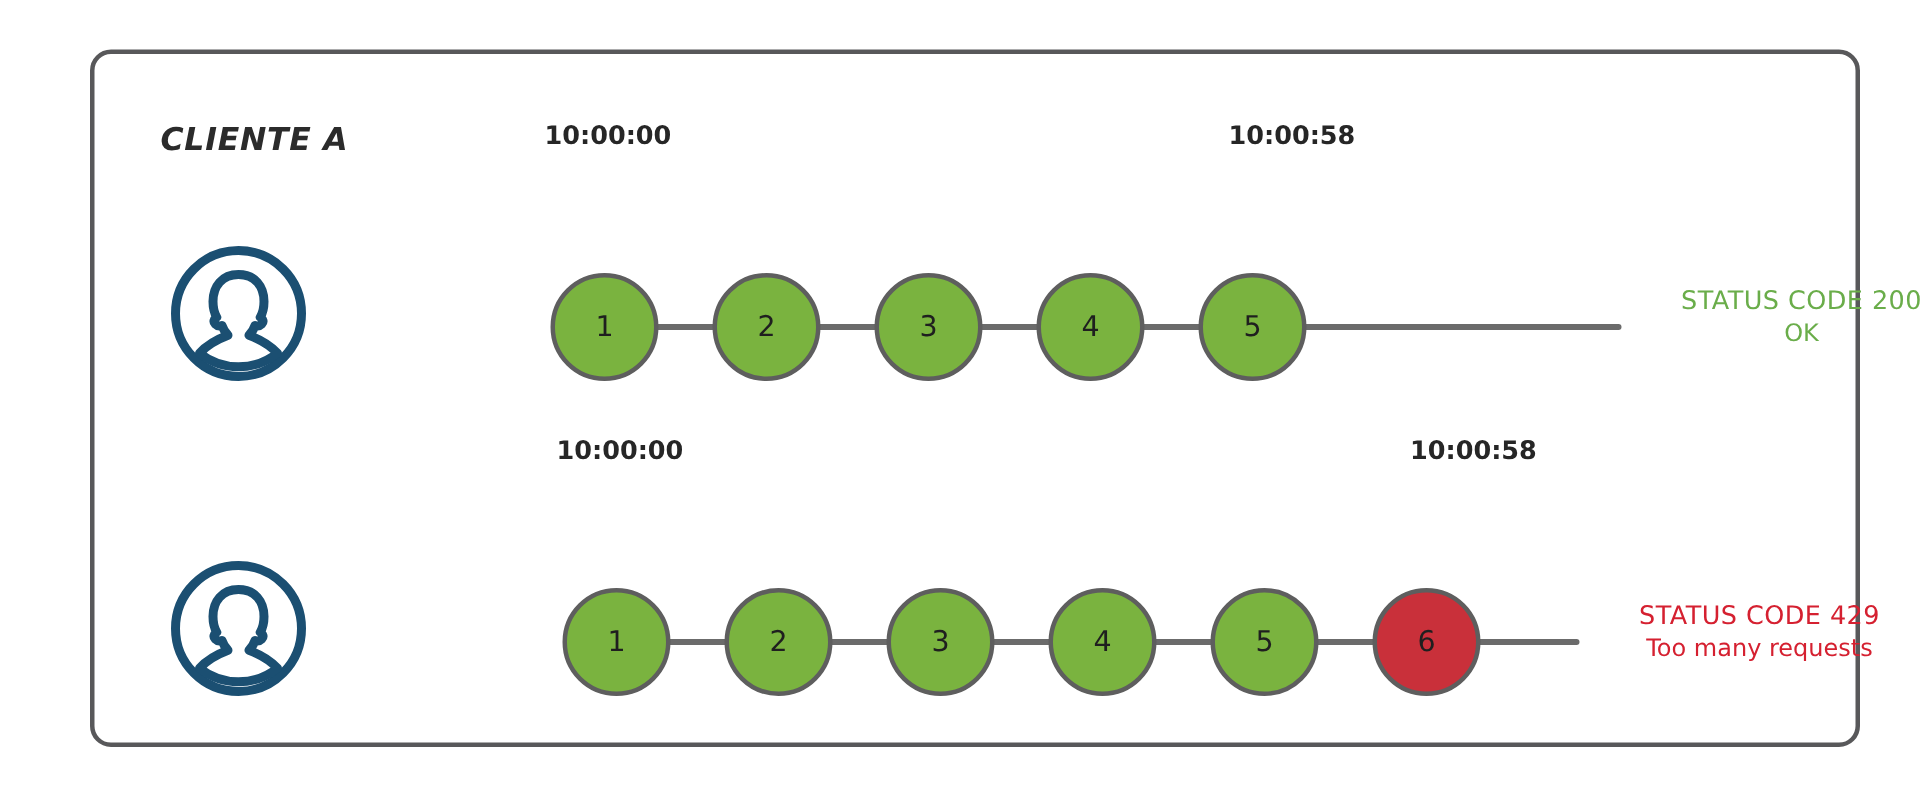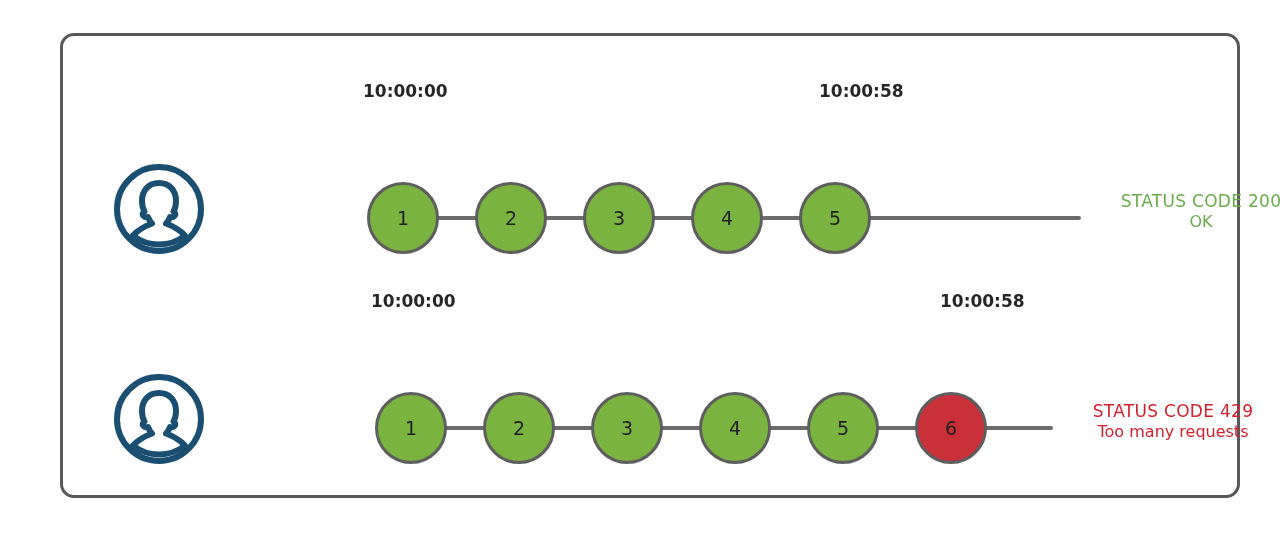--- a/index.html
+++ b/index.html
@@ -127,20 +127,21 @@
   .status.err .line1 { font-weight: 500; }
 </style>
 </head>
 <body>
 
 <div id="stage">
   <div class="frame">
 
     <div class="row row-a">
 
+      <div class="client-label">CLIENTE A</div>
 
       <div class="avatar">
         <svg width="96" height="96" viewBox="0 0 96 96" aria-hidden="true">
           <circle cx="48" cy="48" r="42" fill="none" stroke="#1b4f72" stroke-width="6"></circle>
           <path d="M48 22
                    c-11 0 -17 8 -17 18
                    c0 5 1 8 2.5 10.5
                    c-2 1.5 -2.5 3 -1 4.5
                    c1.5 1.5 3 1.5 4.5 1
                    c1 3 2.5 5 4 6.5

